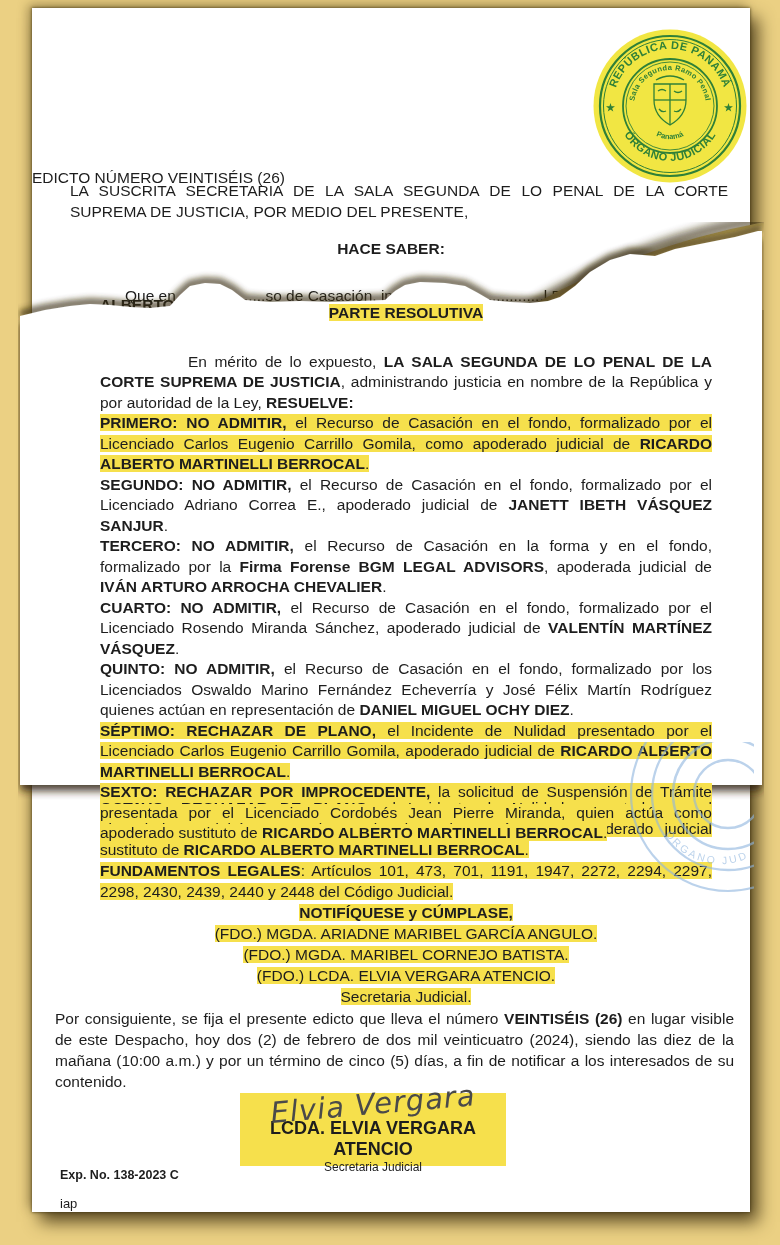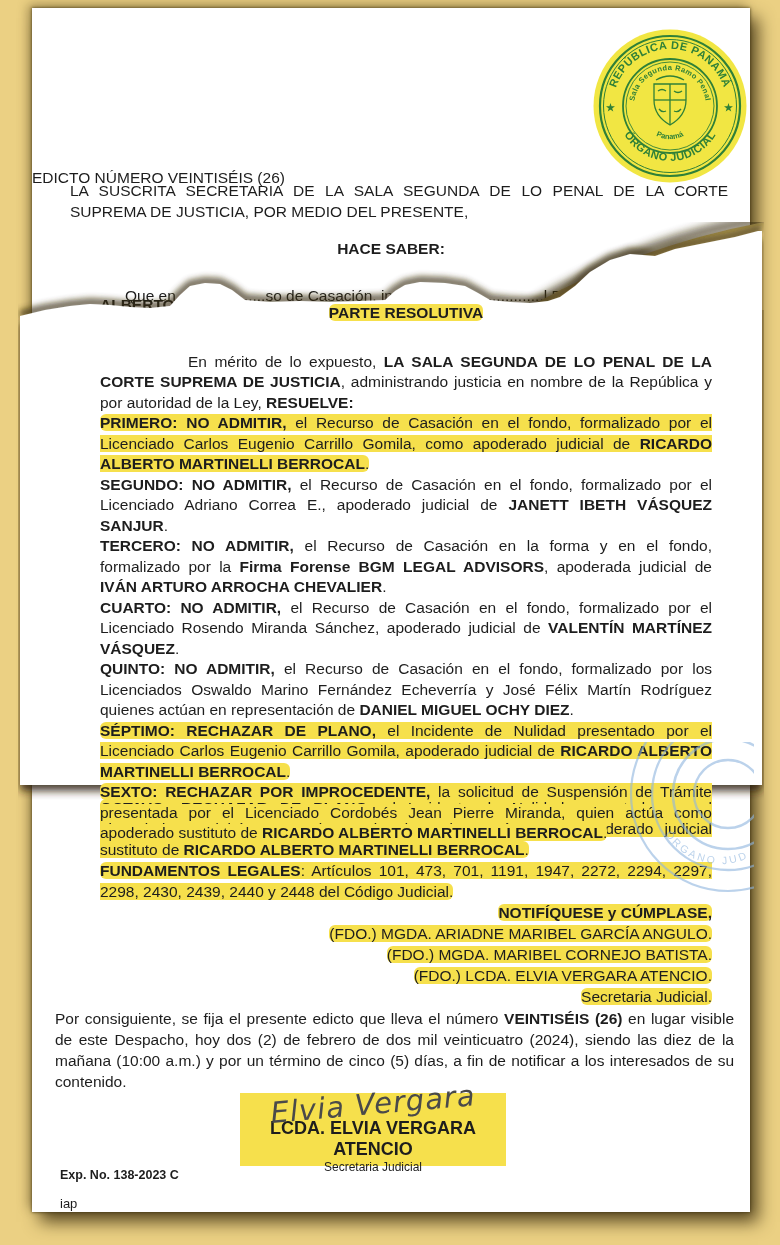--- a/index.html
+++ b/index.html
@@ -25,23 +25,23 @@
   .gink{fill:none;stroke:var(--seal-green,#2f8038);stroke-width:1.3;}
 
   .strip{position:absolute;left:18px;top:222px;width:746px;height:578px;z-index:10;}
   .strip svg.bg{position:absolute;left:0;top:0;}
   .wedge{fill:var(--desk,#ebd083);}
   .strip-text{position:absolute;left:82px;top:76px;width:612px;font-size:15.5px;line-height:20.5px;}
   .parte{text-align:center;margin-top:5px;}
 
   .par{text-align:justify;margin:0;}
   .par.indent{text-indent:88px;margin-top:28px;}
-  .par.single{text-align:right;}
+  .par.single{text-align:center;}
   .b{font-weight:bold;}
-  .hl{background:var(--highlight,#f6e04c);border-radius:6px;}
+  .hl{background:var(--highlight,#f6e04c);}
 
   .lower-res{position:absolute;left:68px;top:789px;width:612px;font-size:15.5px;line-height:21px;}
   .closing{position:absolute;left:23px;top:1000px;width:679px;font-size:15.5px;line-height:21px;}
   .sig{position:absolute;left:208px;top:1085px;width:266px;height:73px;background:var(--highlight,#f6e04c);text-align:center;}
   .sig-script{display:block;margin-top:-6px;font-size:29px;font-style:italic;color:#4a4a4a;transform:rotate(-5deg);letter-spacing:1px;font-family:"DejaVu Sans",sans-serif;}
   .sig-name{display:block;font-weight:bold;font-size:18px;margin-top:-3px;}
   .sig-role{display:block;font-weight:normal;font-size:12px;}
   .exp{position:absolute;left:28px;top:1160px;font-size:12.5px;font-weight:bold;}
   .iap{position:absolute;left:28px;top:1188px;font-size:13px;}
 

